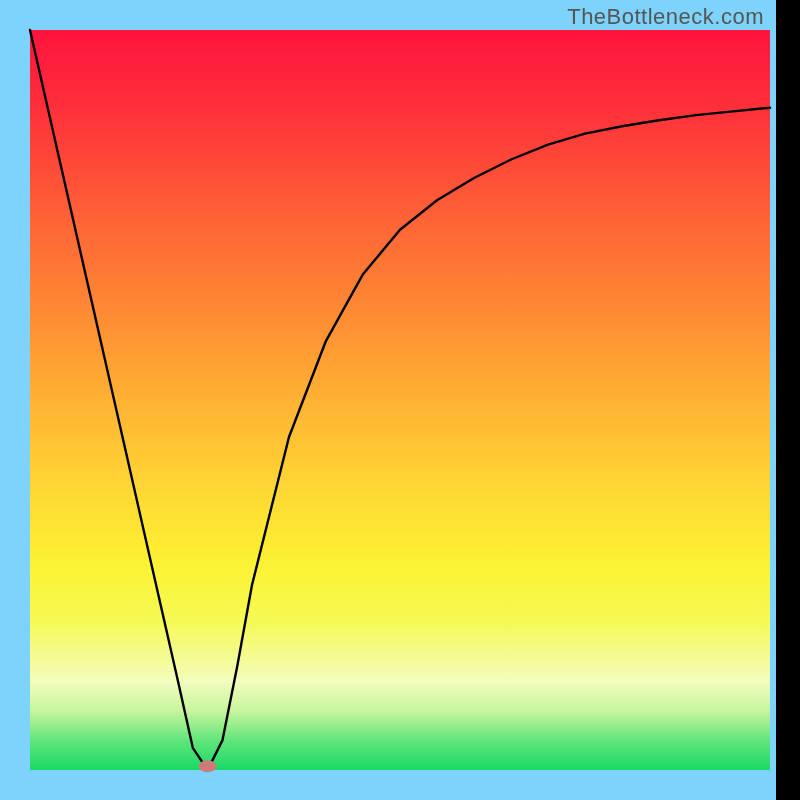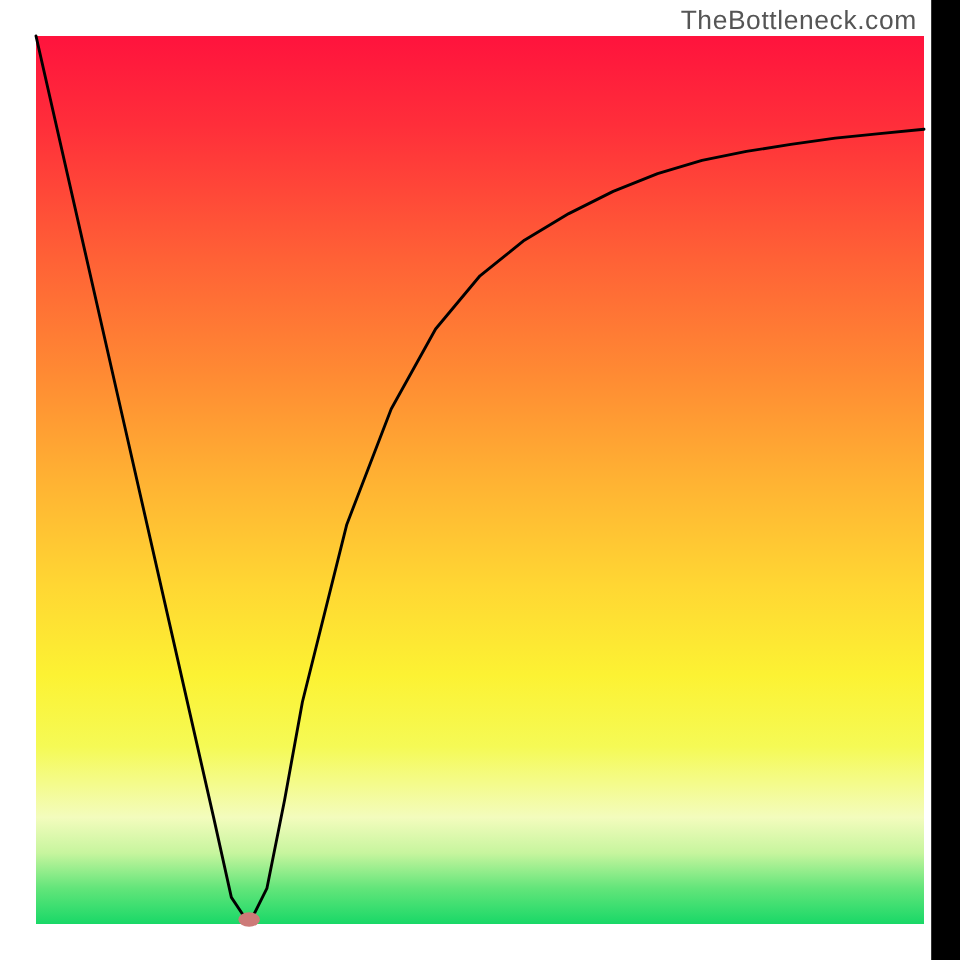--- a/index.html
+++ b/index.html
@@ -7,21 +7,21 @@
     padding: 0;
     width: 800px;
     height: 800px;
     overflow: hidden;
     background: #000;
     font-family: Arial, Helvetica, sans-serif;
   }
   .outer {
     width: 776px;
     height: 800px;
-    background: #ffffff;
+    background: #7dd3fc;
     position: relative;
   }
   .watermark {
     position: absolute;
     top: 4px;
     right: 12px;
     color: #555;
     font-size: 22px;
     letter-spacing: 0.5px;
     font-family: Arial, sans-serif;

